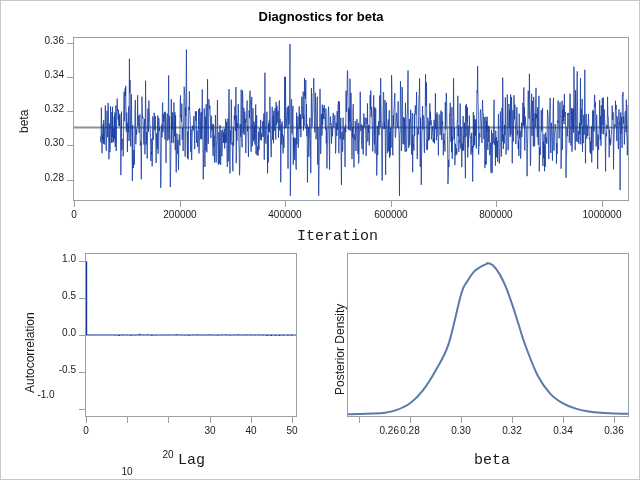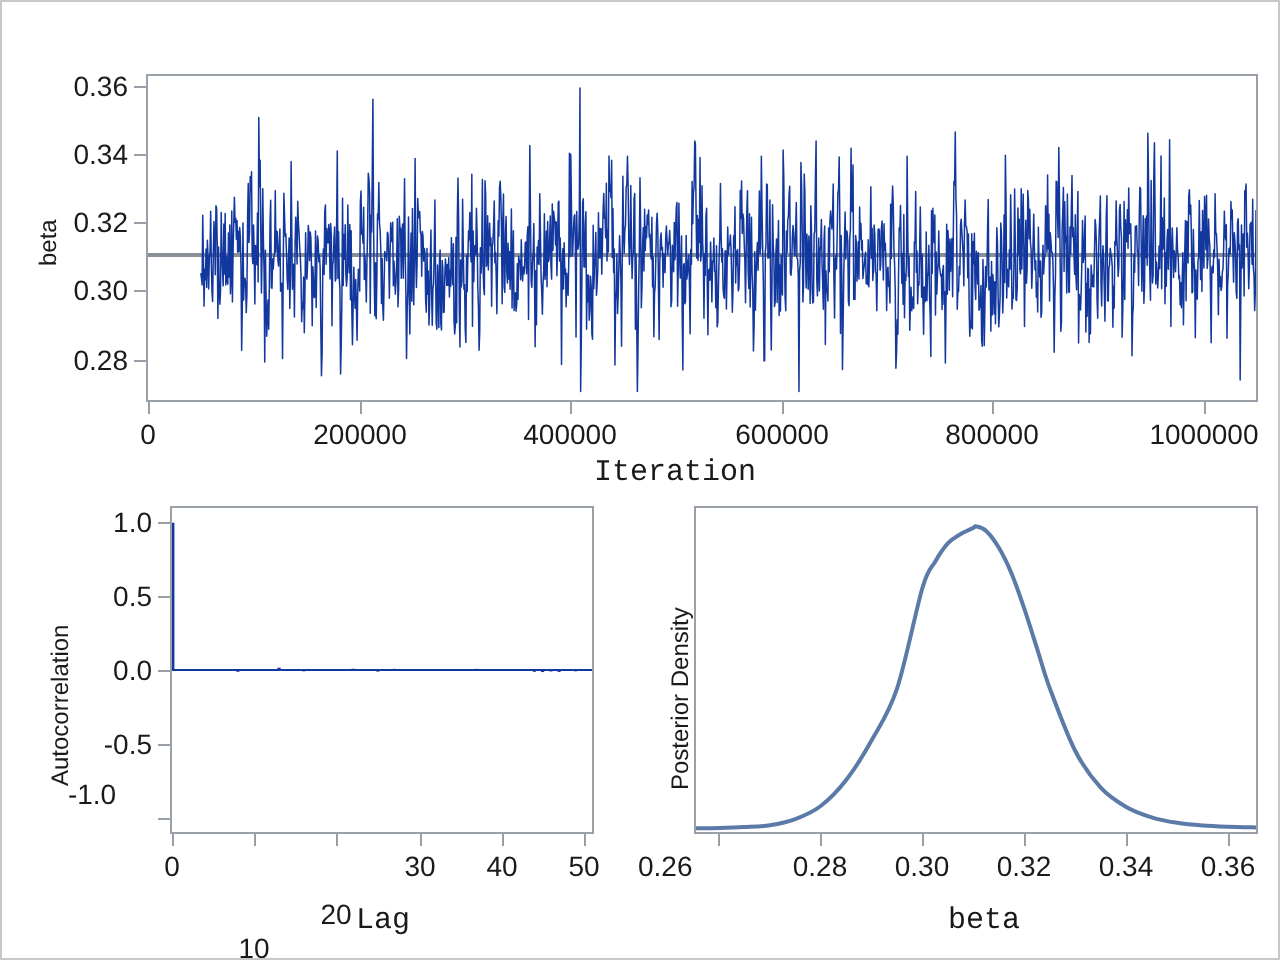--- a/index.html
+++ b/index.html
@@ -35,21 +35,21 @@
   }
   .axis-label {
     position: absolute;
     font-size: 15px;
     color: #1a1a1a;
     white-space: nowrap;
     font-family: Liberation Mono, monospace;
   }
   .tick-label {
     position: absolute;
-    font-size: 14px;
+    font-size: 10px;
     color: #1a1a1a;
     white-space: nowrap;
   }
   .tick-mark {
     position: absolute;
     background: #9aa0a8;
   }
   .vlabel {
     position: absolute;
     font-size: 12px;
@@ -58,20 +58,21 @@
     transform: rotate(-90deg);
     white-space: nowrap;
   }
   svg { display: block; }
 </style>
 </head>
 <body>
 
 <div id="page">
 
+  <div class="title">Diagnostics for beta</div>
 
   <div class="panel" id="trace-panel" style="left:72px; top:36px; width:556px; height:164px;">
     <svg id="trace-svg" width="554" height="162" viewBox="0 0 554 162">
         <line x1="0" y1="89.5263157894737" x2="554" y2="89.5263157894737" stroke="#8a9099" stroke-width="2"></line>
         <path d="M26.38 98.57L26.71 100.82L27.04 104.50L27.37 69.58L27.70 91.43L28.03 115.18L28.36 96.68L28.69 101.82L29.02 86.45L29.35 105.80L29.68 82.14L30.01 90.09L30.34 106.44L30.67 90.66L31.00 88.65L31.33 67.57L31.66 93.88L31.99 107.82L32.32 112.80L32.65 88.53L32.98 72.77L33.31 80.99L33.64 99.32L33.97 64.90L34.30 65.93L34.63 84.60L34.95 121.30L35.28 85.53L35.61 107.39L35.94 114.10L36.27 107.31L36.60 68.31L36.93 86.50L37.26 96.90L37.59 104.93L37.92 74.03L38.25 98.94L38.58 68.74L38.91 104.52L39.24 90.12L39.57 102.70L39.90 104.06L40.23 78.49L40.56 100.52L40.89 74.55L41.22 108.82L41.55 100.97L41.88 67.47L42.21 112.99L42.54 87.37L42.87 73.77L43.20 60.59L43.53 73.07L43.86 71.12L44.19 81.62L44.52 72.28L44.85 88.07L45.18 77.63L45.51 87.95L45.84 75.78L46.17 80.44L46.50 95.52L46.83 137.10L47.16 114.55L47.49 73.55L47.82 111.95L48.15 101.30L48.47 101.10L48.80 103.66L49.13 118.31L49.46 108.90L49.79 71.13L50.12 53.75L50.45 83.24L50.78 78.04L51.11 50.30L51.44 57.99L51.77 47.89L52.10 89.52L52.43 93.83L52.76 74.54L53.09 88.27L53.42 114.04L53.75 84.69L54.08 90.73L54.41 94.36L54.74 68.49L55.07 102.99L55.40 20.73L55.73 55.41L56.06 42.17L56.39 76.21L56.72 108.45L57.05 88.83L57.38 56.36L57.71 82.75L58.04 98.05L58.37 142.98L58.70 87.08L59.03 109.93L59.36 130.10L59.69 119.78L60.02 112.02L60.35 126.59L60.68 104.02L61.01 73.08L61.34 62.09L61.67 105.68L62.00 106.17L62.33 91.40L62.65 96.48L62.98 90.15L63.31 88.20L63.64 57.32L63.97 88.11L64.30 77.54L64.63 77.95L64.96 92.05L65.29 94.99L65.62 83.77L65.95 76.45L66.28 107.62L66.61 104.32L66.94 103.59L67.27 141.26L67.60 99.90L67.93 58.66L68.26 69.41L68.59 80.23L68.92 78.92L69.25 88.04L69.58 101.28L69.91 106.62L70.24 92.30L70.57 80.94L70.90 116.25L71.23 99.45L71.56 42.79L71.89 77.83L72.22 106.62L72.55 96.55L72.88 94.14L73.21 120.52L73.54 84.24L73.87 70.57L74.20 78.95L74.53 93.97L74.86 62.58L75.19 73.20L75.52 78.55L75.85 85.98L76.17 90.57L76.50 99.28L76.83 122.86L77.16 113.78L77.49 116.27L77.82 100.53L78.15 128.32L78.48 107.78L78.81 78.37L79.14 98.53L79.47 101.53L79.80 93.90L80.13 74.79L80.46 78.27L80.79 92.20L81.12 77.97L81.45 81.07L81.78 97.26L82.11 124.88L82.44 95.41L82.77 102.36L83.10 110.82L83.43 109.85L83.76 77.50L84.09 115.74L84.42 92.11L84.75 79.95L85.08 82.47L85.41 92.83L85.74 89.46L86.07 95.97L86.40 124.90L86.73 149.82L87.06 138.39L87.39 96.39L87.72 86.56L88.05 99.28L88.38 67.74L88.71 64.49L89.04 94.16L89.37 76.27L89.70 80.99L90.02 83.50L90.35 74.22L90.68 77.09L91.01 101.44L91.34 73.76L91.67 79.79L92.00 124.83L92.33 94.89L92.66 92.12L92.99 81.18L93.32 75.52L93.65 102.55L93.98 101.50L94.31 74.83L94.64 37.45L94.97 101.12L95.30 77.93L95.63 101.08L95.96 106.44L96.29 149.03L96.62 134.09L96.95 110.97L97.28 61.18L97.61 104.69L97.94 79.30L98.27 91.61L98.60 74.42L98.93 98.94L99.26 105.08L99.59 101.02L99.92 64.50L100.25 91.73L100.58 98.32L100.91 74.30L101.24 111.93L101.57 77.35L101.90 116.04L102.23 134.41L102.56 115.93L102.89 95.57L103.22 107.65L103.55 116.09L103.88 101.74L104.20 115.08L104.53 132.15L104.86 108.78L105.19 96.58L105.52 98.24L105.85 107.48L106.18 63.11L106.51 57.46L106.84 79.18L107.17 77.14L107.50 83.66L107.83 65.58L108.16 101.78L108.49 89.90L108.82 97.56L109.15 112.98L109.48 92.76L109.81 77.54L110.14 48.63L110.47 51.28L110.80 58.78L111.13 118.61L111.46 69.59L111.79 78.03L112.12 50.56L112.45 11.61L112.78 74.66L113.11 102.17L113.44 119.93L113.77 93.33L114.10 121.42L114.43 101.20L114.76 68.96L115.09 71.77L115.42 53.23L115.75 73.74L116.08 77.38L116.41 87.73L116.74 113.70L117.07 91.28L117.40 115.95L117.72 122.11L118.05 104.29L118.38 87.73L118.71 90.27L119.04 88.82L119.37 92.40L119.70 78.10L120.03 79.05L120.36 90.87L120.69 111.10L121.02 89.84L121.35 73.41L121.68 80.91L122.01 82.97L122.34 73.16L122.67 104.92L123.00 92.57L123.33 100.52L123.66 109.06L123.99 102.76L124.32 93.92L124.65 71.37L124.98 115.41L125.31 107.13L125.64 70.11L125.97 76.32L126.30 76.01L126.63 101.16L126.96 79.22L127.29 74.02L127.62 101.14L127.95 78.15L128.28 51.40L128.61 88.66L128.94 108.72L129.27 141.30L129.60 116.65L129.93 106.10L130.26 70.44L130.59 107.47L130.92 128.97L131.25 92.03L131.57 78.53L131.90 112.67L132.23 66.26L132.56 97.90L132.89 114.34L133.22 87.03L133.55 41.19L133.88 90.29L134.21 105.79L134.54 93.73L134.87 61.23L135.20 69.70L135.53 70.95L135.86 67.74L136.19 78.11L136.52 79.59L136.85 100.13L137.18 77.80L137.51 80.14L137.84 92.46L138.17 86.26L138.50 88.72L138.83 112.48L139.16 118.07L139.49 86.30L139.82 109.11L140.15 97.50L140.48 124.49L140.81 114.76L141.14 93.53L141.47 76.98L141.80 108.21L142.13 124.59L142.46 106.46L142.79 103.68L143.12 87.67L143.45 62.01L143.78 98.01L144.11 123.55L144.44 126.57L144.77 94.54L145.10 104.54L145.42 125.72L145.75 91.80L146.08 87.03L146.41 124.05L146.74 126.96L147.07 92.23L147.40 95.86L147.73 118.28L148.06 118.09L148.39 100.72L148.72 91.47L149.05 95.68L149.38 104.71L149.71 94.26L150.04 104.66L150.37 90.73L150.70 110.50L151.03 97.14L151.36 105.15L151.69 80.82L152.02 94.81L152.35 104.20L152.68 83.88L153.01 122.12L153.34 128.97L153.67 124.61L154.00 80.57L154.33 123.38L154.66 70.84L154.99 51.05L155.32 71.01L155.65 116.51L155.98 135.46L156.31 91.97L156.64 105.44L156.97 102.78L157.30 61.62L157.63 85.54L157.96 106.67L158.29 104.43L158.62 126.92L158.95 133.29L159.28 89.60L159.60 107.90L159.93 90.93L160.26 77.50L160.59 81.82L160.92 68.30L161.25 86.28L161.58 92.98L161.91 49.13L162.24 125.15L162.57 77.52L162.90 102.81L163.23 84.93L163.56 86.86L163.89 89.43L164.22 66.14L164.55 79.05L164.88 104.43L165.21 115.32L165.54 137.16L165.87 127.76L166.20 85.93L166.53 98.64L166.86 90.31L167.19 51.74L167.52 95.09L167.85 105.67L168.18 109.36L168.51 52.37L168.84 59.40L169.17 95.12L169.50 93.69L169.83 69.82L170.16 96.96L170.49 82.61L170.82 73.59L171.15 84.88L171.48 80.88L171.81 115.08L172.14 85.45L172.47 82.85L172.80 74.83L173.13 62.53L173.45 93.34L173.78 88.30L174.11 100.08L174.44 118.89L174.77 93.06L175.10 72.36L175.43 80.16L175.76 55.81L176.09 52.68L176.42 60.60L176.75 77.07L177.08 113.82L177.41 72.21L177.74 58.98L178.07 105.71L178.40 108.21L178.73 78.59L179.06 70.21L179.39 97.83L179.72 103.48L180.05 83.61L180.38 101.52L180.71 87.74L181.04 106.62L181.37 94.22L181.70 66.46L182.03 115.95L182.36 92.20L182.69 77.39L183.02 117.30L183.35 111.26L183.68 108.37L184.01 117.56L184.34 114.28L184.67 93.83L185.00 111.74L185.33 90.14L185.66 92.29L185.99 92.53L186.32 101.82L186.65 81.89L186.97 96.24L187.30 102.47L187.63 95.49L187.96 99.04L188.29 95.72L188.62 83.43L188.95 83.06L189.28 98.84L189.61 79.87L189.94 75.40L190.27 121.69L190.60 73.20L190.93 34.70L191.26 72.95L191.59 102.72L191.92 105.65L192.25 93.09L192.58 88.18L192.91 73.73L193.24 100.59L193.57 135.37L193.90 97.33L194.23 124.41L194.56 85.48L194.89 93.83L195.22 82.30L195.55 94.29L195.88 58.90L196.21 77.45L196.54 100.45L196.87 108.00L197.20 119.14L197.53 103.18L197.86 97.68L198.19 68.86L198.52 101.75L198.85 94.21L199.18 77.45L199.51 105.34L199.84 72.75L200.17 92.81L200.50 91.90L200.82 81.44L201.15 70.01L201.48 94.99L201.81 101.56L202.14 64.05L202.47 87.08L202.80 67.66L203.13 70.82L203.46 73.27L203.79 84.52L204.12 72.94L204.45 99.83L204.78 86.10L205.11 63.46L205.44 62.55L205.77 92.48L206.10 80.95L206.43 94.51L206.76 144.26L207.09 96.50L207.42 86.36L207.75 106.56L208.08 83.42L208.41 99.16L208.74 96.51L209.07 115.36L209.40 98.67L209.73 105.97L210.06 109.67L210.39 92.13L210.72 38.59L211.05 90.39L211.38 39.11L211.71 63.00L212.04 90.00L212.37 88.21L212.70 77.77L213.03 70.55L213.36 69.35L213.69 85.42L214.02 130.54L214.35 67.71L214.67 85.80L215.00 86.58L215.33 84.49L215.66 67.65L215.99 5.97L216.32 157.74L216.65 132.28L216.98 98.45L217.31 63.49L217.64 61.41L217.97 95.42L218.30 95.59L218.63 74.24L218.96 67.90L219.29 126.63L219.62 99.51L219.95 113.05L220.28 99.62L220.61 122.15L220.94 116.80L221.27 100.17L221.60 105.13L221.93 128.79L222.26 131.62L222.59 74.63L222.92 106.38L223.25 95.46L223.58 90.97L223.91 78.23L224.24 109.62L224.57 104.27L224.90 96.77L225.23 68.41L225.56 91.02L225.89 76.29L226.22 90.85L226.55 76.22L226.88 99.14L227.21 84.52L227.54 67.40L227.87 58.76L228.20 71.06L228.52 70.89L228.85 80.84L229.18 53.62L229.51 92.53L229.84 77.25L230.17 87.98L230.50 40.01L230.83 57.63L231.16 54.70L231.49 60.82L231.82 42.17L232.15 90.72L232.48 66.29L232.81 98.29L233.14 86.51L233.47 144.51L233.80 112.79L234.13 106.87L234.46 89.05L234.79 118.79L235.12 109.32L235.45 94.89L235.78 79.82L236.11 88.86L236.44 100.85L236.77 135.14L237.10 94.73L237.43 50.10L237.76 75.51L238.09 88.64L238.42 76.93L238.75 74.73L239.08 55.55L239.41 54.68L239.74 40.11L240.07 55.52L240.40 82.43L240.73 94.22L241.06 83.71L241.39 54.70L241.72 81.87L242.05 101.28L242.37 90.08L242.70 88.87L243.03 61.72L243.36 58.77L243.69 126.58L244.02 88.99L244.35 120.84L244.68 157.74L245.01 134.75L245.34 105.95L245.67 87.18L246.00 50.90L246.33 75.45L246.66 115.89L246.99 105.68L247.32 83.57L247.65 75.88L247.98 97.46L248.31 66.59L248.64 87.20L248.97 75.19L249.30 80.83L249.63 69.52L249.96 74.16L250.29 66.96L250.62 80.45L250.95 79.07L251.28 88.17L251.61 91.47L251.94 70.62L252.27 105.52L252.60 90.44L252.93 130.42L253.26 108.66L253.59 105.35L253.92 90.75L254.25 73.68L254.58 68.65L254.91 77.84L255.24 106.55L255.57 131.78L255.90 93.99L256.22 81.50L256.55 78.47L256.88 87.01L257.21 85.69L257.54 105.57L257.87 88.72L258.20 92.65L258.53 98.34L258.86 80.93L259.19 75.05L259.52 82.30L259.85 89.37L260.18 84.60L260.51 82.77L260.84 77.21L261.17 85.78L261.50 115.36L261.83 112.48L262.16 84.64L262.49 88.99L262.82 97.89L263.15 73.21L263.48 91.84L263.81 77.24L264.14 65.87L264.47 63.19L264.80 115.18L265.13 96.18L265.46 63.64L265.79 88.84L266.12 101.03L266.45 99.05L266.78 79.95L267.11 119.56L267.44 146.94L267.77 94.60L268.10 93.75L268.43 113.83L268.76 112.75L269.09 79.69L269.42 101.54L269.75 98.59L270.07 92.11L270.40 89.44L270.73 104.92L271.06 128.85L271.39 86.74L271.72 94.14L272.05 52.79L272.38 73.90L272.71 58.42L273.04 55.80L273.37 32.50L273.70 33.91L274.03 66.93L274.36 91.05L274.69 69.69L275.02 92.22L275.35 71.70L275.68 83.24L276.01 40.71L276.34 92.56L276.67 88.42L277.00 54.83L277.33 83.15L277.66 91.00L277.99 121.10L278.32 89.04L278.65 99.60L278.98 70.08L279.31 66.09L279.64 105.04L279.97 129.41L280.30 97.35L280.63 96.49L280.96 102.14L281.29 83.00L281.62 95.32L281.95 112.98L282.28 92.46L282.61 92.83L282.94 81.05L283.27 97.77L283.60 98.08L283.92 115.83L284.25 84.88L284.58 125.42L284.91 123.00L285.24 104.67L285.57 90.10L285.90 80.60L286.23 53.74L286.56 78.69L286.89 93.04L287.22 86.39L287.55 106.38L287.88 109.95L288.21 111.12L288.54 87.59L288.87 87.40L289.20 116.49L289.53 97.16L289.86 75.47L290.19 89.37L290.52 84.33L290.85 84.43L291.18 79.55L291.51 86.34L291.84 100.48L292.17 118.09L292.50 106.65L292.83 80.02L293.16 85.85L293.49 65.43L293.82 103.52L294.15 87.56L294.48 94.70L294.81 86.75L295.14 107.42L295.47 106.12L295.80 92.41L296.13 57.26L296.46 71.22L296.79 52.54L297.12 78.76L297.45 68.95L297.77 71.35L298.10 83.14L298.43 92.73L298.76 113.43L299.09 87.21L299.42 67.76L299.75 57.39L300.08 98.14L300.41 106.29L300.74 68.91L301.07 115.46L301.40 88.77L301.73 70.63L302.06 98.87L302.39 107.39L302.72 137.49L303.05 124.88L303.38 87.93L303.71 117.09L304.04 100.06L304.37 89.70L304.70 83.31L305.03 97.08L305.36 79.95L305.69 57.55L306.02 89.13L306.35 85.19L306.68 40.16L307.01 67.31L307.34 86.66L307.67 103.00L308.00 142.45L308.33 142.34L308.66 88.07L308.99 84.52L309.32 54.05L309.65 54.40L309.98 91.15L310.31 84.21L310.64 90.78L310.97 61.95L311.30 109.50L311.63 136.95L311.95 108.06L312.28 64.41L312.61 83.83L312.94 91.40L313.27 115.22L313.60 113.10L313.93 89.00L314.26 81.45L314.59 113.29L314.92 87.32L315.25 72.28L315.58 119.78L315.91 94.50L316.24 117.47L316.57 89.61L316.90 106.38L317.23 109.47L317.56 37.03L317.89 50.65L318.22 86.69L318.55 110.86L318.88 117.34L319.21 77.51L319.54 88.28L319.87 72.37L320.20 70.37L320.53 59.34L320.86 55.18L321.19 98.62L321.52 99.60L321.85 94.73L322.18 81.07L322.51 74.80L322.84 79.04L323.17 89.00L323.50 89.89L323.83 76.37L324.16 63.30L324.49 91.23L324.82 91.42L325.15 100.64L325.48 157.74L325.80 97.31L326.13 93.59L326.46 43.23L326.79 54.91L327.12 78.81L327.45 113.00L327.78 103.89L328.11 48.98L328.44 58.17L328.77 90.72L329.10 105.99L329.43 78.99L329.76 86.90L330.09 106.61L330.42 80.06L330.75 90.00L331.08 113.75L331.41 64.88L331.74 77.47L332.07 106.72L332.40 113.49L332.73 112.61L333.06 79.10L333.39 77.62L333.72 51.31L334.05 32.53L334.38 101.45L334.71 109.93L335.04 96.87L335.37 81.05L335.70 107.45L336.03 87.39L336.36 84.69L336.69 71.73L337.02 94.17L337.35 103.71L337.68 116.67L338.01 82.57L338.34 75.05L338.67 134.23L339.00 97.41L339.33 108.25L339.65 106.29L339.98 112.54L340.31 75.94L340.64 97.84L340.97 72.30L341.30 67.48L341.63 71.97L341.96 76.46L342.29 69.48L342.62 53.96L342.95 100.57L343.28 121.01L343.61 91.87L343.94 89.78L344.27 96.55L344.60 78.86L344.93 58.64L345.26 56.88L345.59 40.47L345.92 74.71L346.25 128.79L346.58 79.76L346.91 99.22L347.24 146.80L347.57 122.79L347.90 98.55L348.23 83.63L348.56 68.02L348.89 91.44L349.22 77.36L349.55 77.89L349.88 82.71L350.21 112.93L350.54 114.86L350.87 81.56L351.20 76.92L351.53 36.17L351.86 66.57L352.19 67.85L352.52 44.52L352.85 111.70L353.17 101.53L353.50 111.78L353.83 79.76L354.16 83.48L354.49 102.62L354.82 95.25L355.15 82.82L355.48 101.50L355.81 65.46L356.14 81.52L356.47 73.81L356.80 87.00L357.13 82.31L357.46 101.26L357.79 97.41L358.12 94.83L358.45 91.00L358.78 88.12L359.11 103.84L359.44 100.01L359.77 104.22L360.10 81.88L360.43 105.33L360.76 92.14L361.09 81.98L361.42 55.38L361.75 91.17L362.08 76.09L362.41 102.24L362.74 96.18L363.07 74.47L363.40 78.98L363.73 98.22L364.06 98.71L364.39 117.39L364.72 95.53L365.05 76.84L365.38 76.44L365.71 77.27L366.04 97.14L366.37 94.41L366.70 76.17L367.02 72.51L367.35 86.35L367.68 101.99L368.01 73.93L368.34 86.95L368.67 83.61L369.00 95.34L369.33 117.29L369.66 97.53L369.99 95.58L370.32 105.29L370.65 102.98L370.98 113.48L371.31 64.16L371.64 91.24L371.97 65.98L372.30 54.96L372.63 63.79L372.96 86.57L373.29 93.77L373.62 107.12L373.95 146.11L374.28 138.37L374.61 121.83L374.94 129.09L375.27 99.98L375.60 75.89L375.93 77.39L376.26 64.81L376.59 87.32L376.92 103.76L377.25 88.72L377.58 114.13L377.91 69.22L378.24 120.82L378.57 99.24L378.90 102.18L379.23 93.96L379.56 40.15L379.89 78.04L380.22 100.30L380.55 90.28L380.88 127.15L381.20 113.86L381.53 105.67L381.86 117.39L382.19 114.57L382.52 110.40L382.85 116.24L383.18 82.88L383.51 83.30L383.84 57.77L384.17 98.10L384.50 87.51L384.83 113.90L385.16 102.72L385.49 104.46L385.82 86.92L386.15 65.48L386.48 89.55L386.81 110.65L387.14 89.09L387.47 111.81L387.80 129.15L388.13 105.44L388.46 112.95L388.79 111.75L389.12 77.95L389.45 112.43L389.78 98.71L390.11 99.61L390.44 84.62L390.77 109.89L391.10 120.45L391.43 140.30L391.76 67.38L392.09 98.74L392.42 66.08L392.75 77.31L393.08 83.40L393.41 69.48L393.74 119.47L394.07 87.96L394.40 109.06L394.73 99.55L395.05 93.87L395.38 77.53L395.71 95.00L396.04 97.47L396.37 99.97L396.70 99.18L397.03 116.70L397.36 97.25L397.69 94.79L398.02 114.28L398.35 107.92L398.68 143.55L399.01 112.86L399.34 74.09L399.67 109.09L400.00 77.30L400.33 86.11L400.66 107.15L400.99 81.49L401.32 97.65L401.65 85.32L401.98 81.19L402.31 110.41L402.64 80.48L402.97 52.67L403.30 54.48L403.63 28.05L403.96 60.88L404.29 69.97L404.62 116.62L404.95 107.33L405.28 107.77L405.61 95.25L405.94 99.43L406.27 74.26L406.60 71.60L406.93 78.00L407.26 83.89L407.59 89.84L407.92 104.88L408.25 73.45L408.57 62.01L408.90 75.00L409.23 75.43L409.56 77.87L409.89 100.88L410.22 79.01L410.55 112.68L410.88 130.15L411.21 122.74L411.54 125.76L411.87 78.89L412.20 126.53L412.53 82.86L412.86 93.90L413.19 78.68L413.52 105.11L413.85 111.79L414.18 87.65L414.51 90.77L414.84 104.02L415.17 88.38L415.50 117.09L415.83 115.75L416.16 111.78L416.49 104.69L416.82 132.05L417.15 135.15L417.48 91.73L417.81 107.09L418.14 134.75L418.47 114.18L418.80 95.28L419.13 105.48L419.46 98.02L419.79 76.34L420.12 61.75L420.45 107.02L420.78 106.20L421.11 100.51L421.44 127.65L421.77 92.69L422.10 119.50L422.42 99.20L422.75 105.11L423.08 119.00L423.41 102.86L423.74 123.88L424.07 105.62L424.40 75.89L424.73 83.33L425.06 110.43L425.39 125.43L425.72 119.31L426.05 110.39L426.38 73.53L426.71 78.48L427.04 94.60L427.37 118.45L427.70 109.29L428.03 69.56L428.36 103.28L428.69 39.64L429.02 62.60L429.35 111.04L429.68 96.65L430.01 101.89L430.34 105.43L430.67 86.89L431.00 96.66L431.33 59.40L431.66 81.35L431.99 116.45L432.32 110.74L432.65 111.13L432.98 94.39L433.31 56.52L433.64 83.71L433.97 111.74L434.30 112.29L434.63 105.49L434.96 66.00L435.29 89.43L435.62 71.66L435.95 96.93L436.27 98.93L436.60 56.38L436.93 96.55L437.26 73.97L437.59 59.02L437.92 86.15L438.25 125.26L438.58 91.98L438.91 72.11L439.24 103.58L439.57 95.94L439.90 57.30L440.23 62.49L440.56 81.32L440.89 66.63L441.22 83.23L441.55 86.75L441.88 106.10L442.21 95.70L442.54 83.58L442.87 69.15L443.20 85.99L443.53 96.99L443.86 92.35L444.19 110.63L444.52 103.34L444.85 117.99L445.18 75.65L445.51 93.21L445.84 100.53L446.17 92.52L446.50 120.64L446.83 118.45L447.16 94.70L447.49 84.63L447.82 98.97L448.15 91.77L448.48 89.47L448.81 64.86L449.14 73.80L449.47 88.14L449.80 49.48L450.13 86.40L450.45 69.10L450.78 112.44L451.11 78.39L451.44 82.02L451.77 88.11L452.10 88.13L452.43 92.20L452.76 106.85L453.09 138.16L453.42 110.54L453.75 99.38L454.08 52.64L454.41 52.91L454.74 68.93L455.07 80.70L455.40 35.75L455.73 61.38L456.06 90.19L456.39 127.67L456.72 123.23L457.05 76.91L457.38 68.75L457.71 55.72L458.04 97.72L458.37 62.93L458.70 83.01L459.03 80.27L459.36 108.45L459.69 58.95L460.02 84.30L460.35 107.95L460.68 108.13L461.01 75.49L461.34 89.05L461.67 66.36L462.00 49.81L462.33 80.39L462.66 75.91L462.99 89.41L463.32 99.10L463.65 69.33L463.97 99.97L464.30 106.93L464.63 77.22L464.96 57.78L465.29 133.51L465.62 109.22L465.95 111.87L466.28 117.03L466.61 106.85L466.94 93.06L467.27 72.27L467.60 93.23L467.93 90.82L468.26 79.28L468.59 70.02L468.92 128.06L469.25 103.70L469.58 120.12L469.91 96.17L470.24 96.69L470.57 133.26L470.90 106.61L471.23 128.85L471.56 94.49L471.89 99.32L472.22 105.25L472.55 99.59L472.88 105.54L473.21 90.05L473.54 71.76L473.87 74.72L474.20 83.82L474.53 111.70L474.86 121.07L475.19 93.68L475.52 79.47L475.85 71.61L476.18 59.96L476.51 103.57L476.84 114.98L477.17 92.26L477.50 84.86L477.82 91.70L478.15 106.48L478.48 122.67L478.81 93.92L479.14 70.11L479.47 59.82L479.80 112.41L480.13 112.51L480.46 95.98L480.79 94.38L481.12 86.09L481.45 88.94L481.78 90.81L482.11 95.15L482.44 125.60L482.77 105.09L483.10 115.95L483.43 82.72L483.76 84.63L484.09 62.44L484.42 80.40L484.75 89.28L485.08 100.28L485.41 95.06L485.74 67.14L486.07 64.19L486.40 76.47L486.73 80.67L487.06 130.65L487.39 117.37L487.72 99.49L488.05 62.76L488.38 111.71L488.71 71.84L489.04 81.69L489.37 82.86L489.70 66.90L490.03 86.15L490.36 56.03L490.69 78.83L491.02 76.43L491.35 73.91L491.67 89.23L492.00 139.83L492.33 119.73L492.66 115.08L492.99 89.23L493.32 98.24L493.65 75.15L493.98 77.40L494.31 74.90L494.64 88.06L494.97 87.27L495.30 104.72L495.63 70.30L495.96 55.62L496.29 56.44L496.62 86.63L496.95 107.64L497.28 88.40L497.61 69.91L497.94 113.63L498.27 105.14L498.60 71.37L498.93 90.77L499.26 70.04L499.59 94.65L499.92 28.57L500.25 50.00L500.58 83.81L500.91 97.71L501.24 112.15L501.57 52.31L501.90 86.34L502.23 103.50L502.56 99.77L502.89 50.48L503.22 33.33L503.55 68.09L503.88 104.06L504.21 92.96L504.54 98.78L504.87 105.96L505.20 98.96L505.52 84.95L505.85 96.33L506.18 75.73L506.51 40.00L506.84 106.38L507.17 70.83L507.50 86.61L507.83 83.50L508.16 60.97L508.49 113.92L508.82 88.36L509.15 105.12L509.48 83.29L509.81 76.76L510.14 96.61L510.47 84.94L510.80 31.87L511.13 79.96L511.46 125.25L511.79 86.27L512.12 75.95L512.45 85.64L512.78 100.71L513.11 87.40L513.44 90.24L513.77 97.83L514.10 87.52L514.43 75.93L514.76 87.00L515.09 89.79L515.42 101.34L515.75 99.86L516.08 114.38L516.41 103.41L516.74 115.85L517.07 104.52L517.40 88.38L517.73 124.33L518.06 99.94L518.39 88.01L518.72 72.22L519.05 112.40L519.38 72.70L519.70 73.45L520.03 93.49L520.36 60.21L520.69 56.82L521.02 69.15L521.35 64.48L521.68 78.58L522.01 108.48L522.34 107.83L522.67 76.79L523.00 91.97L523.33 97.21L523.66 130.82L523.99 96.94L524.32 107.98L524.65 111.64L524.98 92.50L525.31 90.55L525.64 62.27L525.97 84.79L526.30 101.76L526.63 77.89L526.96 107.72L527.29 67.27L527.62 83.32L527.95 96.03L528.28 60.26L528.61 69.35L528.94 86.86L529.27 59.59L529.60 96.19L529.93 91.64L530.26 71.44L530.59 81.18L530.92 84.93L531.25 107.74L531.58 133.34L531.91 95.87L532.24 95.07L532.57 98.39L532.90 86.89L533.22 90.64L533.55 58.86L533.88 78.89L534.21 78.69L534.54 86.63L534.87 96.81L535.20 119.41L535.53 91.63L535.86 105.31L536.19 100.19L536.52 107.23L536.85 105.69L537.18 98.04L537.51 96.32L537.84 85.45L538.17 67.61L538.50 79.17L538.83 81.87L539.16 74.36L539.49 131.16L539.82 104.77L540.15 97.96L540.48 86.51L540.81 86.04L541.14 88.90L541.47 62.81L541.80 71.53L542.13 66.96L542.46 87.97L542.79 103.06L543.12 78.36L543.45 82.32L543.78 88.78L544.11 108.23L544.44 111.18L544.77 73.29L545.10 71.33L545.43 86.83L545.76 84.45L546.09 151.99L546.42 109.45L546.75 74.51L547.07 96.02L547.40 79.50L547.73 78.88L548.06 110.00L548.39 57.35L548.72 58.04L549.05 53.98L549.38 85.64L549.71 78.68L550.04 88.14L550.37 106.42L550.70 95.18L551.03 74.50L551.36 73.54L551.69 73.09L552.02 94.15L552.35 61.68L552.68 96.07L553.01 99.77L553.34 117.30L553.67 107.47L554.00 67.05" fill="none" stroke="#12379e" stroke-width="0.75" stroke-linejoin="round"></path>
       </svg>
   </div>
   <div class="vlabel" style="left:16px; top:132px;">beta</div>
   <div class="axis-label" style="left:296px; top:227px;">Iteration</div>
   <div id="trace-yticks">
@@ -188,21 +189,21 @@
 
   <div class="panel" id="dens-panel" style="left:346px; top:252px; width:282px; height:164px;">
     <svg id="dens-svg" width="280" height="162" viewBox="0 0 280 162">
         <path d="M0.00 160.17 C1.91 160.14,7.42 160.12,11.45 160.01 C15.48 159.91,19.94 159.78,24.18 159.55 C28.42 159.33,32.67 159.30,36.91 158.64 C41.15 157.98,45.39 157.19,49.64 155.58 C53.88 153.98,58.12 152.27,62.36 149.01 C66.61 145.75,70.85 141.50,75.09 136.02 C79.33 130.54,83.58 123.79,87.82 116.15 C92.06 108.51,96.30 102.91,100.55 90.17 C104.79 77.43,110.09 50.31,113.27 39.74 C116.45 29.17,117.52 30.44,119.64 26.75 C121.76 23.05,123.88 19.87,126.00 17.58 C128.12 15.28,130.24 14.26,132.36 12.99 C134.48 11.72,137.45 10.57,138.73 9.93 C140.00 9.30,138.94 8.92,140.00 9.17 C141.06 9.42,143.18 9.68,145.09 11.46 C147.00 13.25,149.33 16.30,151.45 19.87 C153.58 23.43,155.70 27.76,157.82 32.86 C159.94 37.95,162.06 44.19,164.18 50.43 C166.30 56.67,168.42 63.68,170.55 70.30 C172.67 76.92,173.73 81.64,176.91 90.17 C180.09 98.70,185.39 113.22,189.64 121.50 C193.88 129.78,198.12 135.18,202.36 139.84 C206.61 144.50,210.85 147.00,215.09 149.47 C219.33 151.94,223.58 153.34,227.82 154.66 C232.06 155.99,236.30 156.73,240.55 157.42 C244.79 158.10,249.03 158.46,253.27 158.79 C257.52 159.12,261.55 159.25,266.00 159.40 C270.45 159.55,277.67 159.66,280.00 159.71" fill="none" stroke="#5a7aa8" stroke-width="2" stroke-linecap="round" stroke-linejoin="round"></path>
       </svg>
   </div>
   <div class="vlabel" style="left:332px; top:394px;">Posterior Density</div>
   <div class="axis-label" style="left:473px; top:451px;">beta</div>
   <div id="dens-xticks">
       <div class="tick-mark" style="left: 358px; top: 416px; width: 1px; height: 6px;"></div>
-      <div class="tick-label" style="top: 424px; left: 318px; width: 80px; text-align: left;">0.26</div>
+      <div class="tick-label" style="top: 424px; left: 318px; width: 80px; text-align: right;">0.26</div>
       <div class="tick-mark" style="left: 409px; top: 416px; width: 1px; height: 6px;"></div>
       <div class="tick-label" style="top: 424px; left: 369px; width: 80px; text-align: center;">0.28</div>
       <div class="tick-mark" style="left: 460px; top: 416px; width: 1px; height: 6px;"></div>
       <div class="tick-label" style="top: 424px; left: 420px; width: 80px; text-align: center;">0.30</div>
       <div class="tick-mark" style="left: 511px; top: 416px; width: 1px; height: 6px;"></div>
       <div class="tick-label" style="top: 424px; left: 471px; width: 80px; text-align: center;">0.32</div>
       <div class="tick-mark" style="left: 562px; top: 416px; width: 1px; height: 6px;"></div>
       <div class="tick-label" style="top: 424px; left: 522px; width: 80px; text-align: center;">0.34</div>
       <div class="tick-mark" style="left: 613px; top: 416px; width: 1px; height: 6px;"></div>
       <div class="tick-label" style="top: 424px; left: 573px; width: 80px; text-align: center;">0.36</div>

